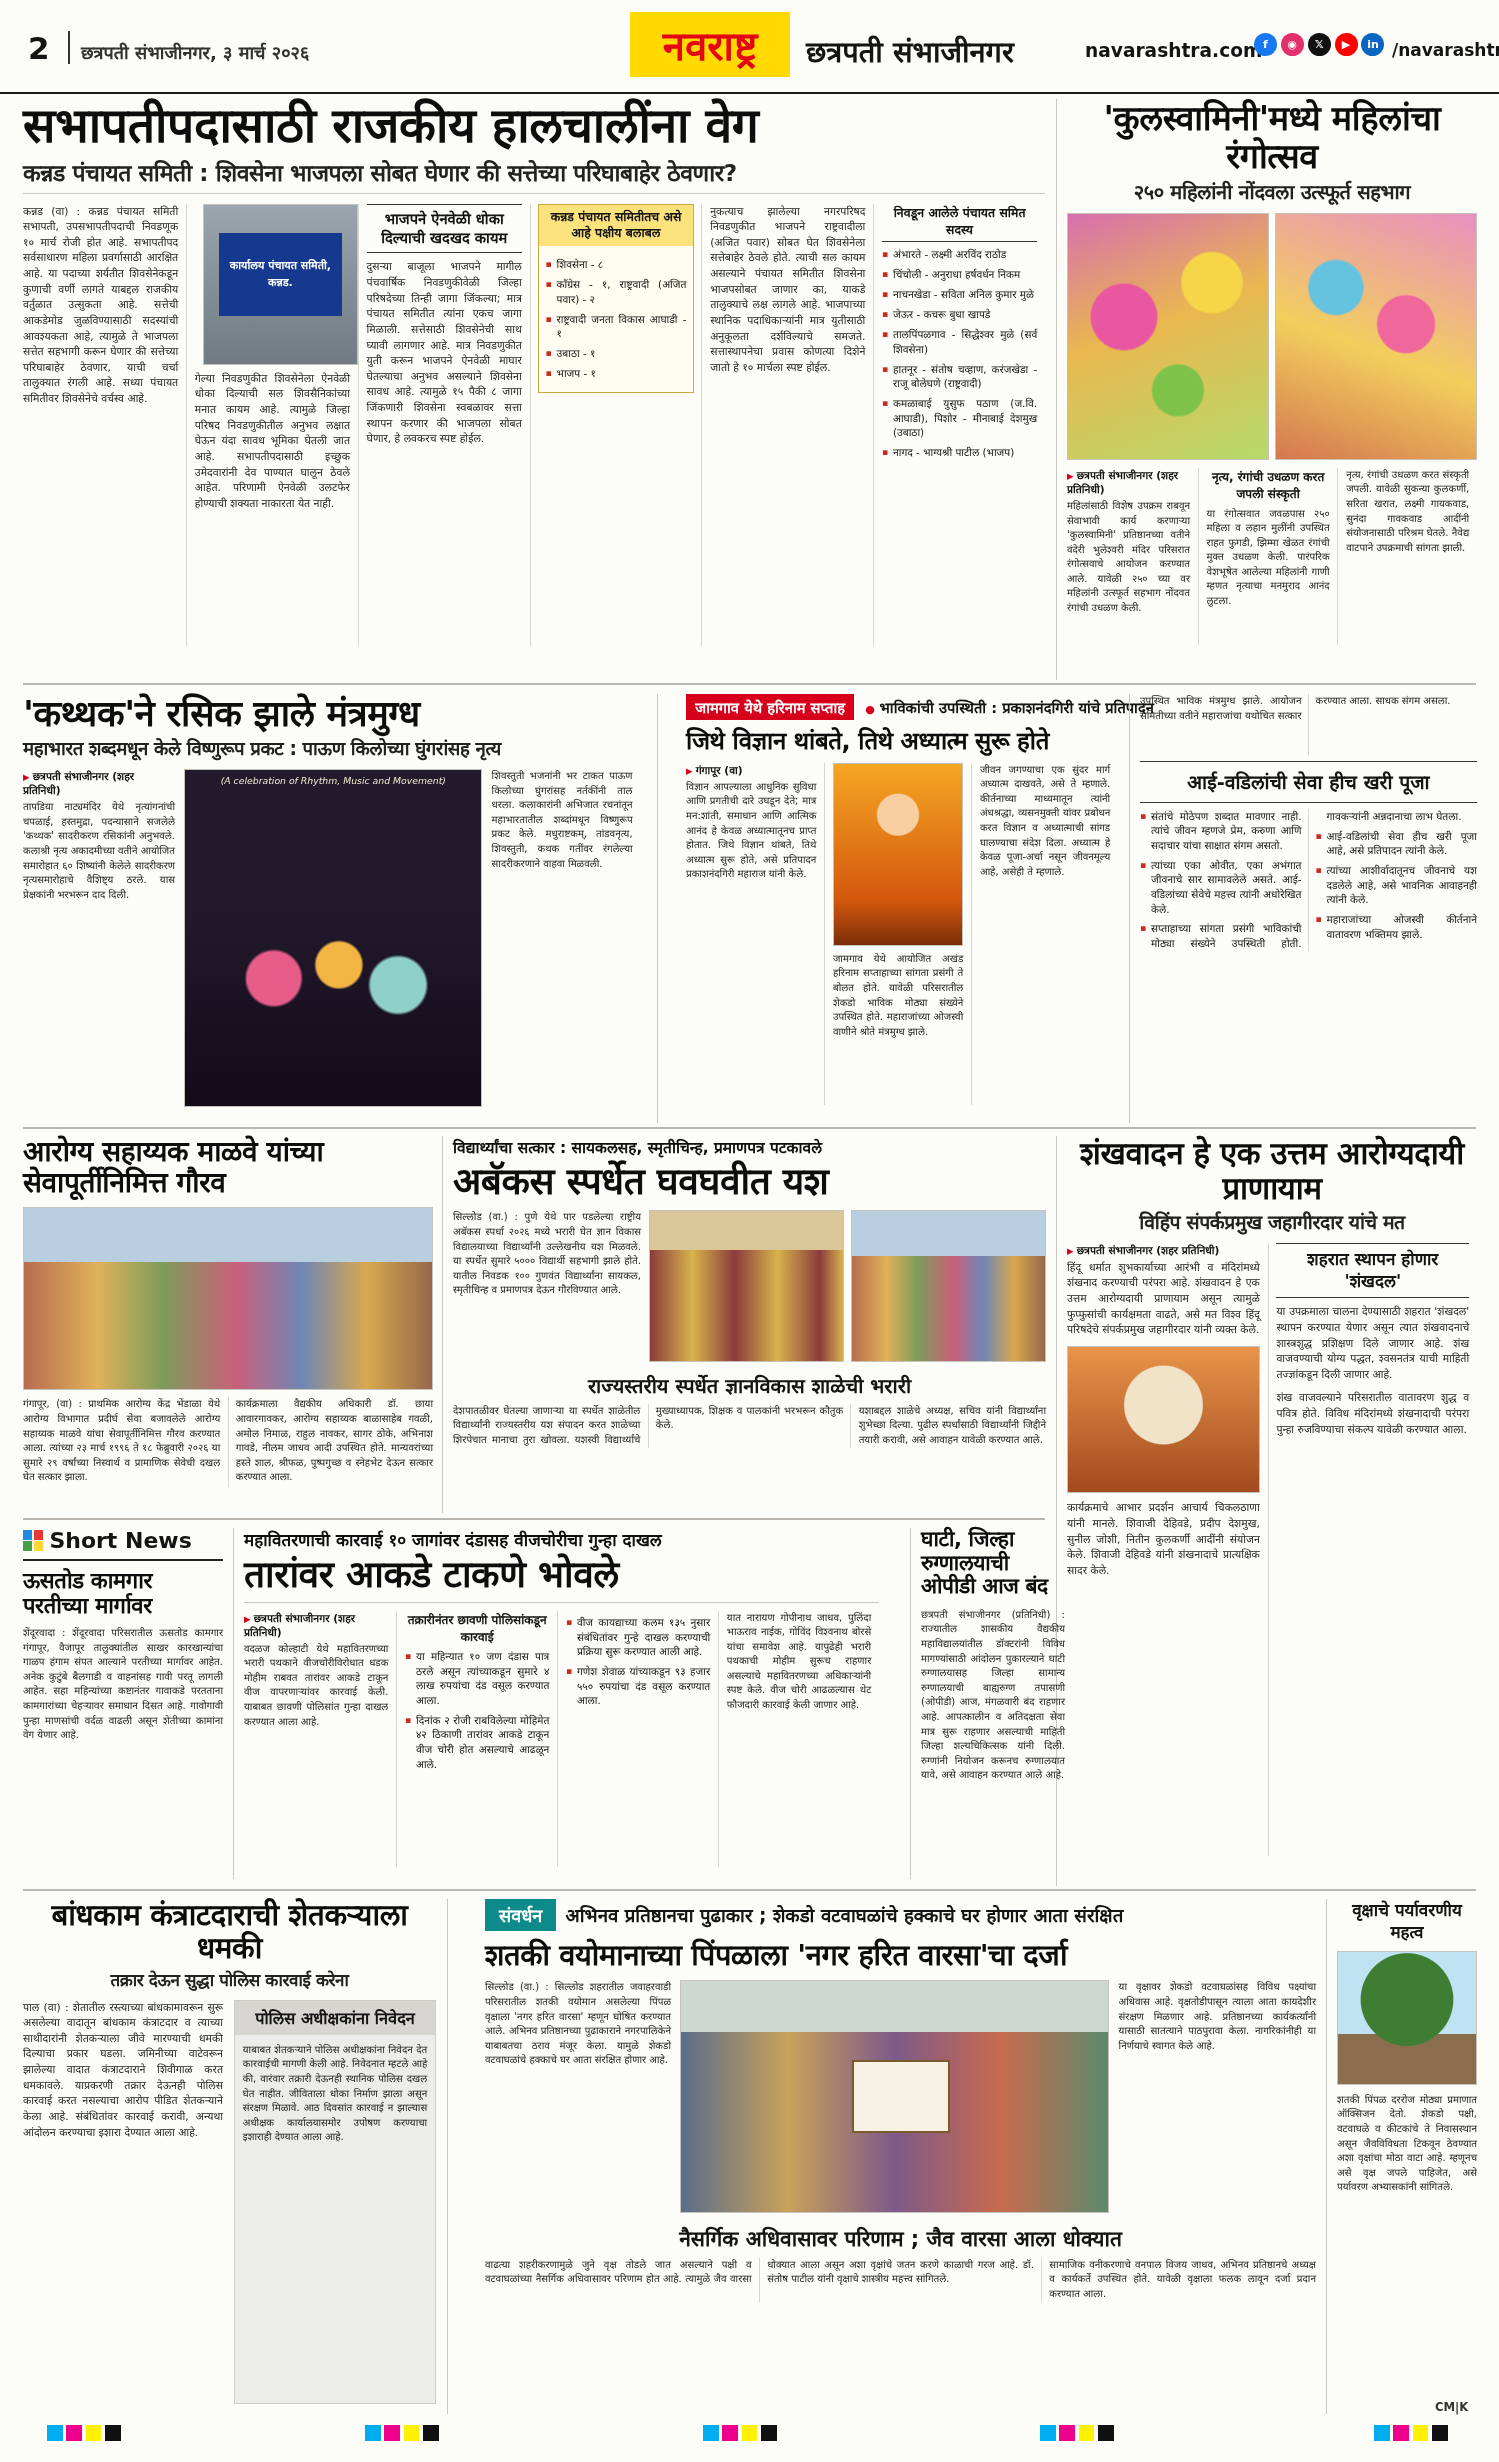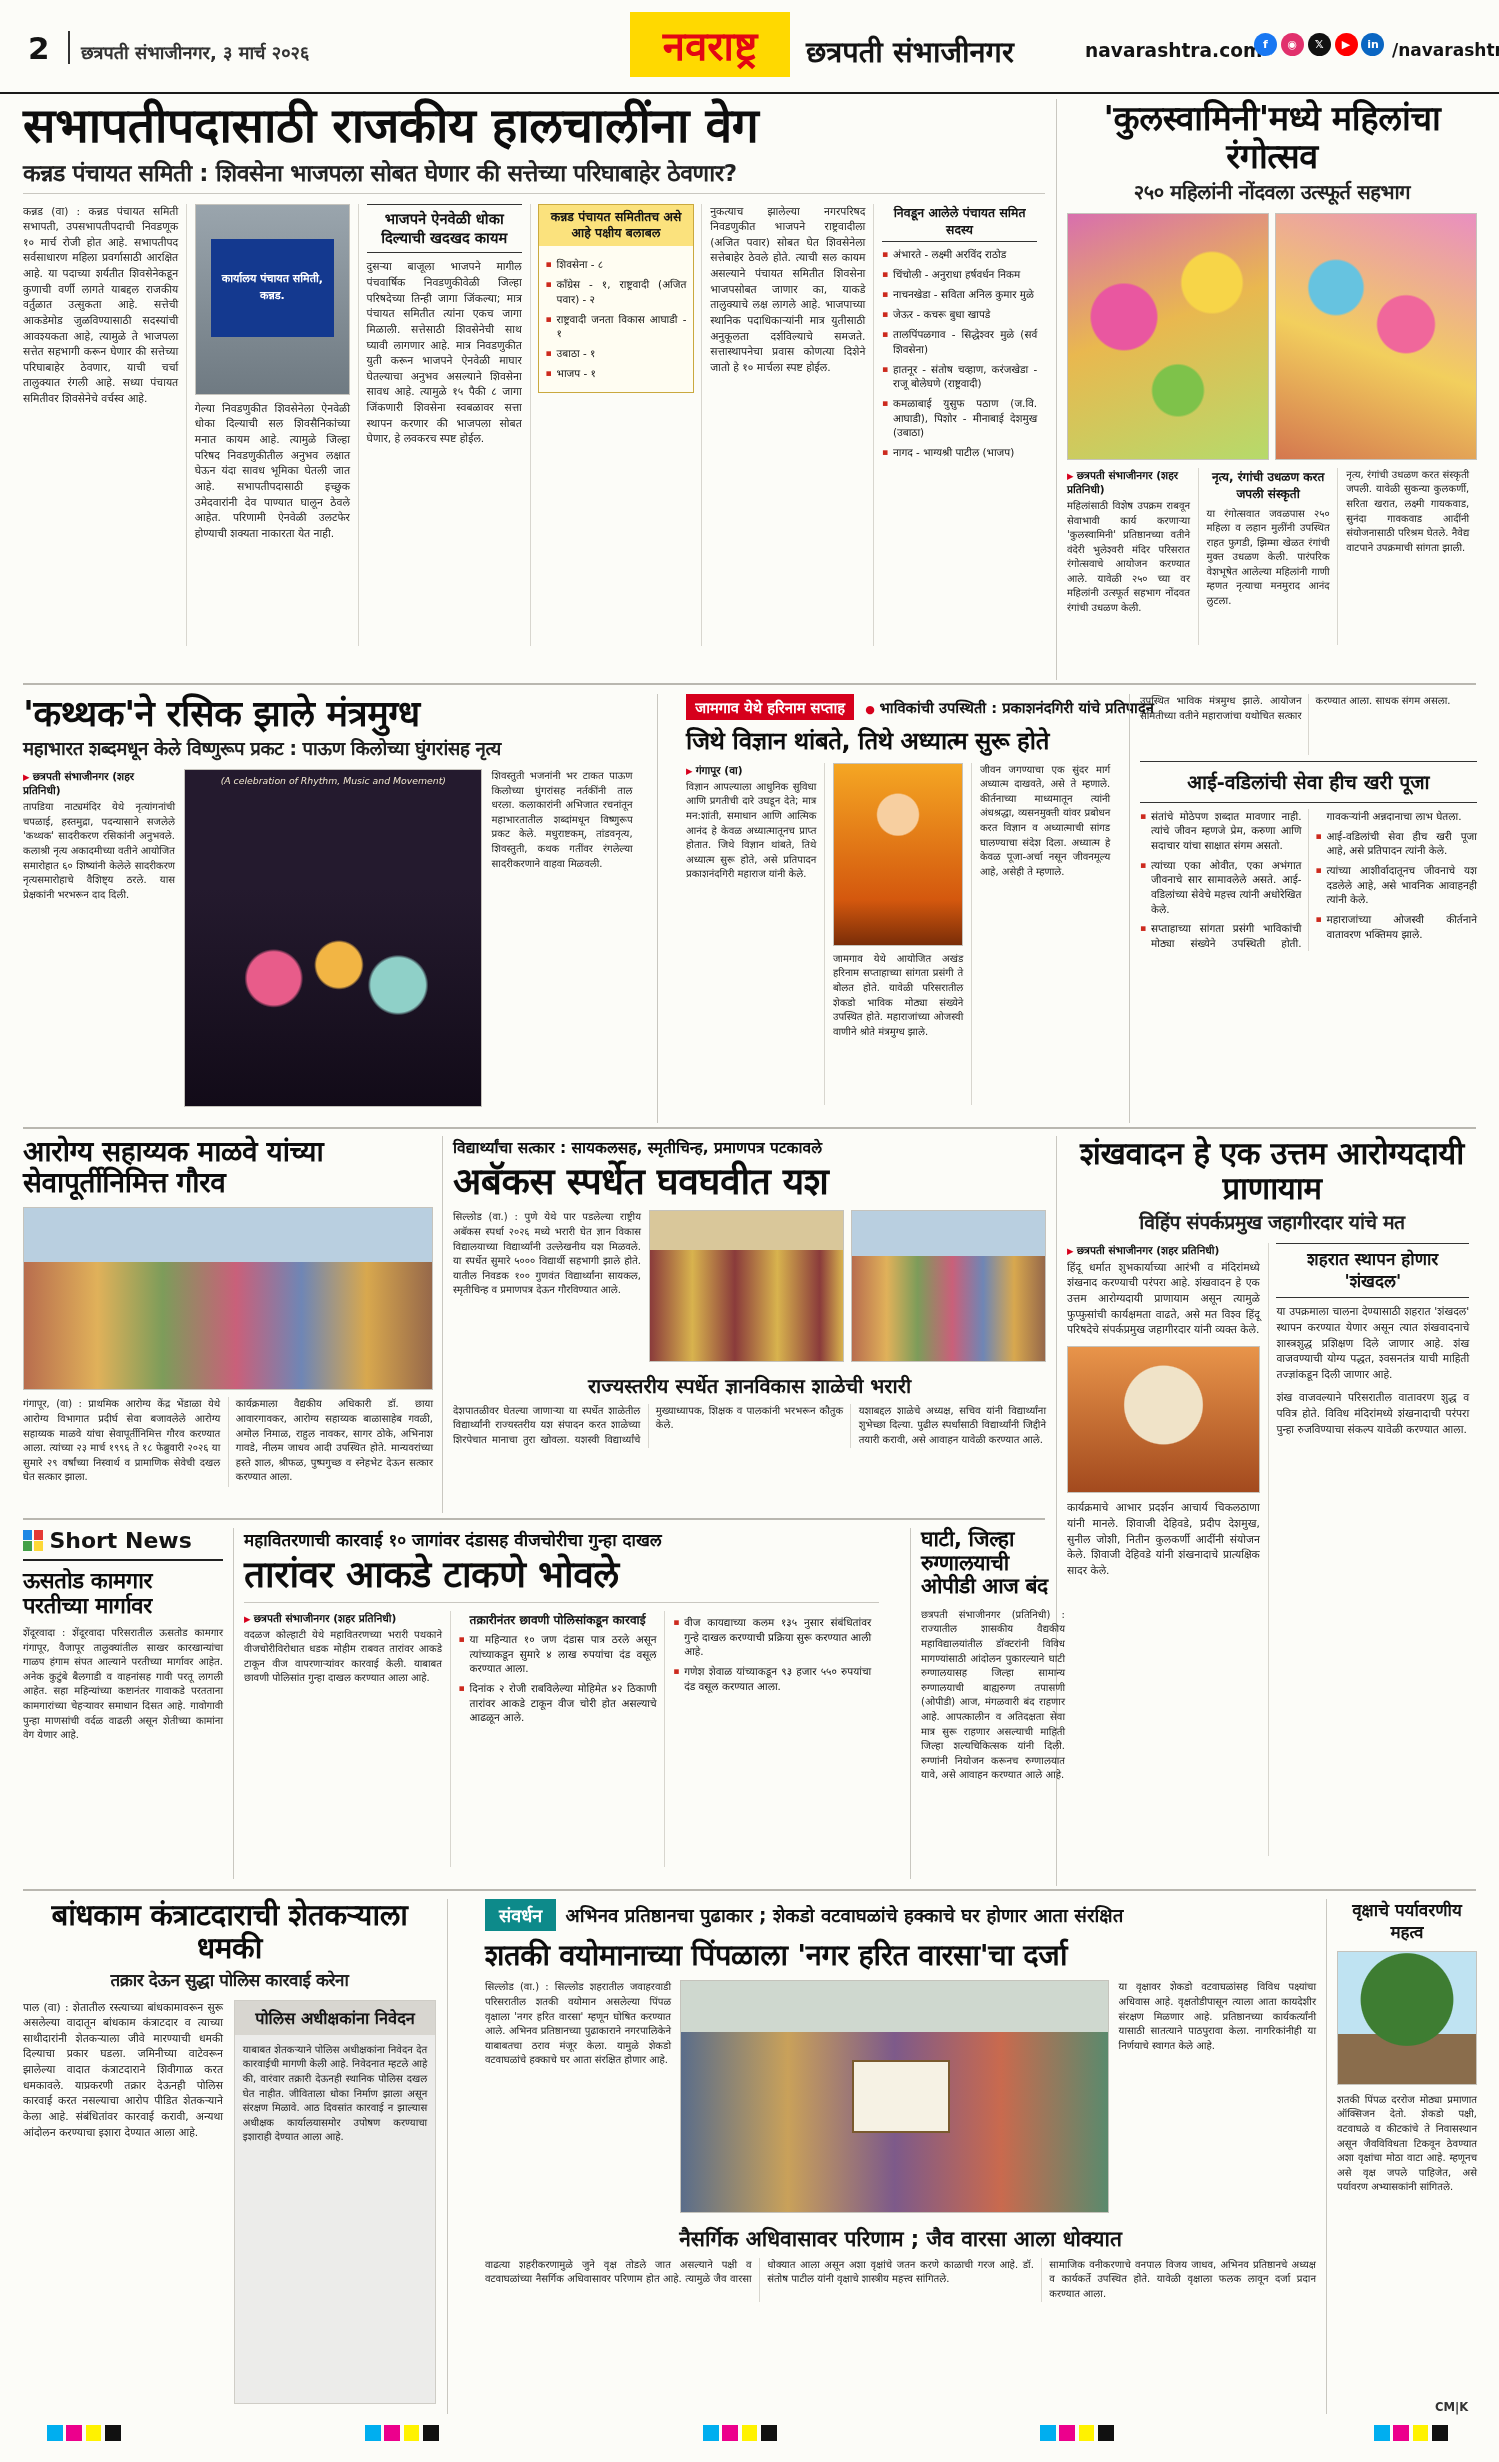--- a/index.html
+++ b/index.html
@@ -63,21 +63,21 @@
   </div>
 
   <div class="abs" style="left:23px;top:99px;width:1022px;height:581px;">
     <div class="hl" style="font-size:48px;">सभापतीपदासाठी राजकीय हालचालींना वेग</div>
     <div class="hl" style="font-size:23px;margin-top:7.8px;padding-bottom:7px;border-bottom:0.8px solid #c9c7c0;color:#222;">कन्नड पंचायत समिती : शिवसेना भाजपला सोबत घेणार की सत्तेच्या परिघाबाहेर ठेवणार?</div>
     <div class="cols" style="margin-top:9.3px;height:442px;">
       <div>
         <div class="body">कन्नड (वा) : कन्नड पंचायत समिती सभापती, उपसभापतीपदाची निवडणूक १० मार्च रोजी होत आहे. सभापतीपद सर्वसाधारण महिला प्रवर्गासाठी आरक्षित आहे. या पदाच्या शर्यतीत शिवसेनेकडून कुणाची वर्णी लागते याबद्दल राजकीय वर्तुळात उत्सुकता आहे. सत्तेची आकडेमोड जुळविण्यासाठी सदस्यांची आवश्यकता आहे, त्यामुळे ते भाजपला सत्तेत सहभागी करून घेणार की सत्तेच्या परिघाबाहेर ठेवणार, याची चर्चा तालुक्यात रंगली आहे. सध्या पंचायत समितीवर शिवसेनेचे वर्चस्व आहे.</div>
       </div>
       <div>
-        <div class="photo ph-board" style="width:100%;height:191px;">
+        <div class="photo ph-board" style="width:100%;height:161px;margin-left:8px;">
           <div class="board-inner">कार्यालय पंचायत समिती, कन्नड.</div>
         </div>
         <div class="body" style="margin-top:6.2px;">गेल्या निवडणुकीत शिवसेनेला ऐनवेळी धोका दिल्याची सल शिवसैनिकांच्या मनात कायम आहे. त्यामुळे जिल्हा परिषद निवडणुकीतील अनुभव लक्षात घेऊन यंदा सावध भूमिका घेतली जात आहे. सभापतीपदासाठी इच्छुक उमेदवारांनी देव पाण्यात घालून ठेवले आहेत. परिणामी ऐनवेळी उलटफेर होण्याची शक्यता नाकारता येत नाही.</div>
       </div>
       <div>
         <div class="subcross">भाजपने ऐनवेळी धोका दिल्याची खदखद कायम</div>
         <div class="body">दुसऱ्या बाजूला भाजपने मागील पंचवार्षिक निवडणुकीवेळी जिल्हा परिषदेच्या तिन्ही जागा जिंकल्या; मात्र पंचायत समितीत त्यांना एकच जागा मिळाली. सत्तेसाठी शिवसेनेची साथ घ्यावी लागणार आहे. मात्र निवडणुकीत युती करून भाजपने ऐनवेळी माघार घेतल्याचा अनुभव असल्याने शिवसेना सावध आहे. त्यामुळे १५ पैकी ८ जागा जिंकणारी शिवसेना स्वबळावर सत्ता स्थापन करणार की भाजपला सोबत घेणार, हे लवकरच स्पष्ट होईल.</div>
       </div>
       <div>
         <div class="boxlist">
@@ -262,20 +262,23 @@
           <li>या महिन्यात १० जण दंडास पात्र ठरले असून त्यांच्याकडून सुमारे ४ लाख रुपयांचा दंड वसूल करण्यात आला.</li>
           <li>दिनांक २ रोजी राबविलेल्या मोहिमेत ४२ ठिकाणी तारांवर आकडे टाकून वीज चोरी होत असल्याचे आढळून आले.</li>
         </ul>
       </div>
       <div>
         <ul class="dots" style="font-size:10px;">
           <li>वीज कायद्याच्या कलम १३५ नुसार संबंधितांवर गुन्हे दाखल करण्याची प्रक्रिया सुरू करण्यात आली आहे.</li>
           <li>गणेश शेवाळ यांच्याकडून ९३ हजार ५५० रुपयांचा दंड वसूल करण्यात आला.</li>
         </ul>
       </div>
+      <div>
+        <div class="body small">यात नारायण गोपीनाथ जाधव, पुलिंदा भाऊराव नाईक, गोविंद विश्वनाथ बोरसे यांचा समावेश आहे. यापुढेही भरारी पथकाची मोहीम सुरूच राहणार असल्याचे महावितरणच्या अधिकाऱ्यांनी स्पष्ट केले. वीज चोरी आढळल्यास थेट फौजदारी कारवाई केली जाणार आहे.</div>
+      </div>
     </div>
   </div>
 
   <div class="abs vblock" style="left:910px;top:1528px;width:155px;height:351px;">
     <div class="hl" style="font-size:21px;">घाटी, जिल्हा रुग्णालयाची ओपीडी आज बंद</div>
     <div class="body small" style="margin-top:9.3px;">छत्रपती संभाजीनगर (प्रतिनिधी) : राज्यातील शासकीय वैद्यकीय महाविद्यालयांतील डॉक्टरांनी विविध मागण्यांसाठी आंदोलन पुकारल्याने घाटी रुग्णालयासह जिल्हा सामान्य रुग्णालयाची बाह्यरुग्ण तपासणी (ओपीडी) आज, मंगळवारी बंद राहणार आहे. आपत्कालीन व अतिदक्षता सेवा मात्र सुरू राहणार असल्याची माहिती जिल्हा शल्यचिकित्सक यांनी दिली. रुग्णांनी नियोजन करूनच रुग्णालयात यावे, असे आवाहन करण्यात आले आहे.</div>
   </div>
 
   <div class="rule" style="left:23px;top:1889px;width:1453px;"></div>
 

